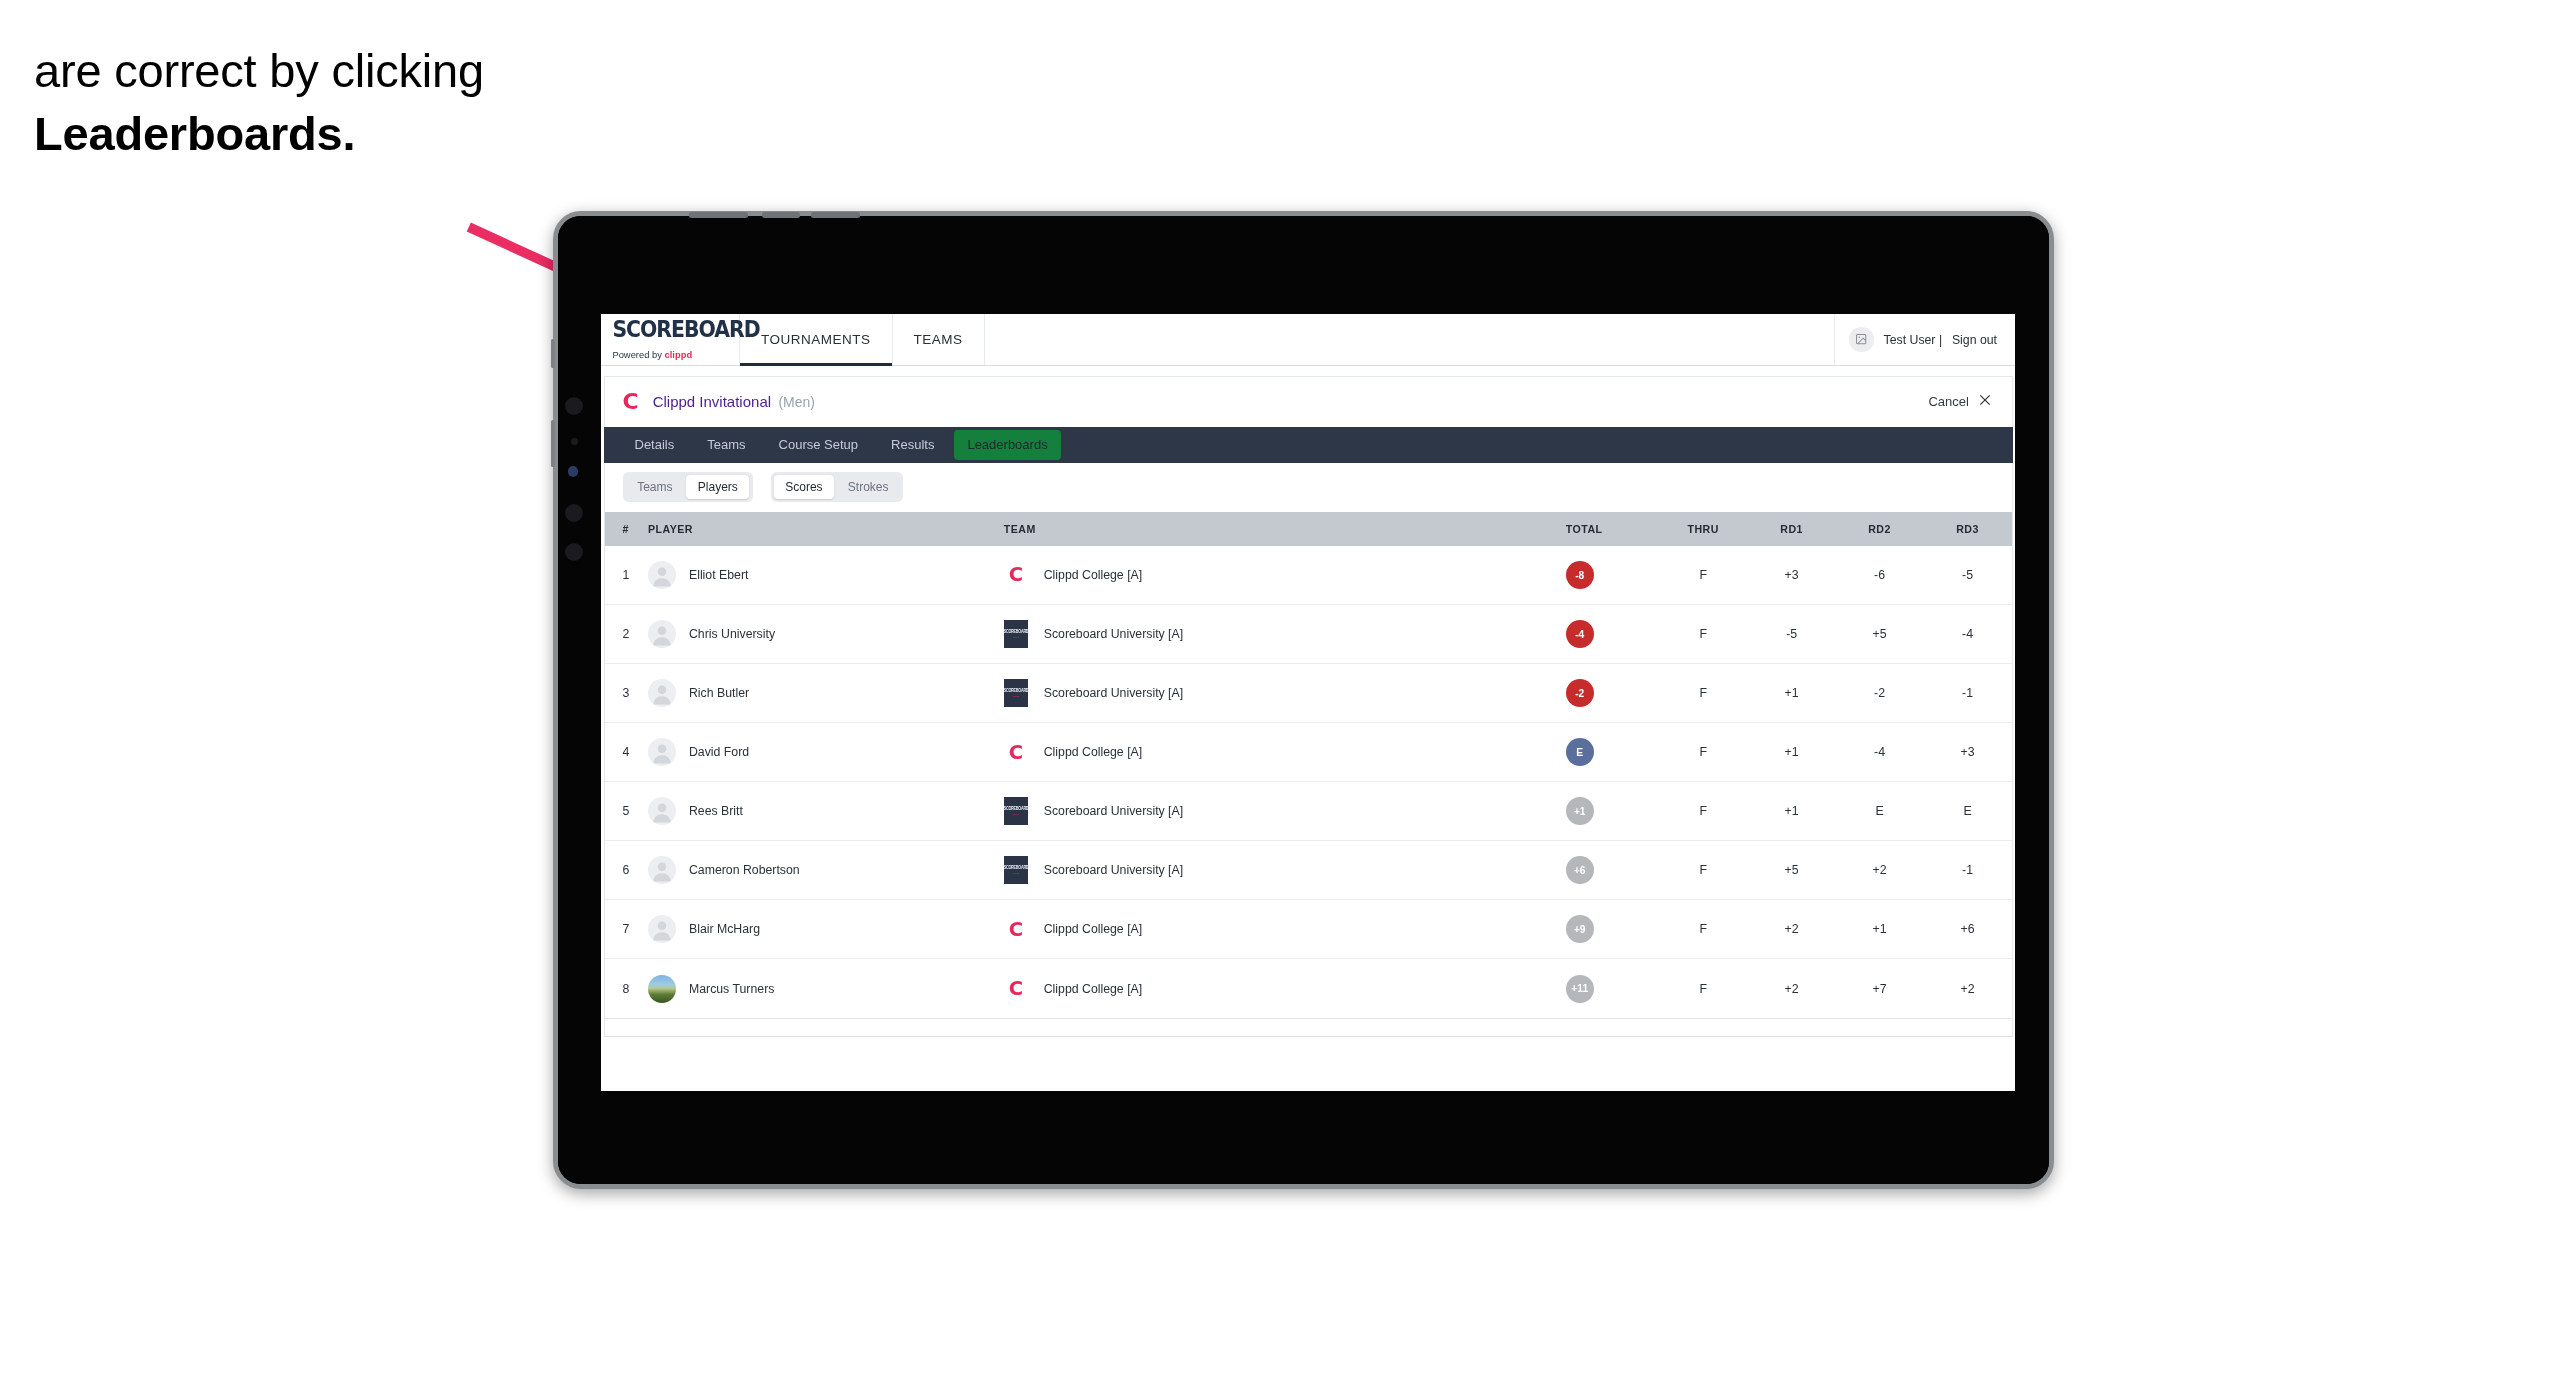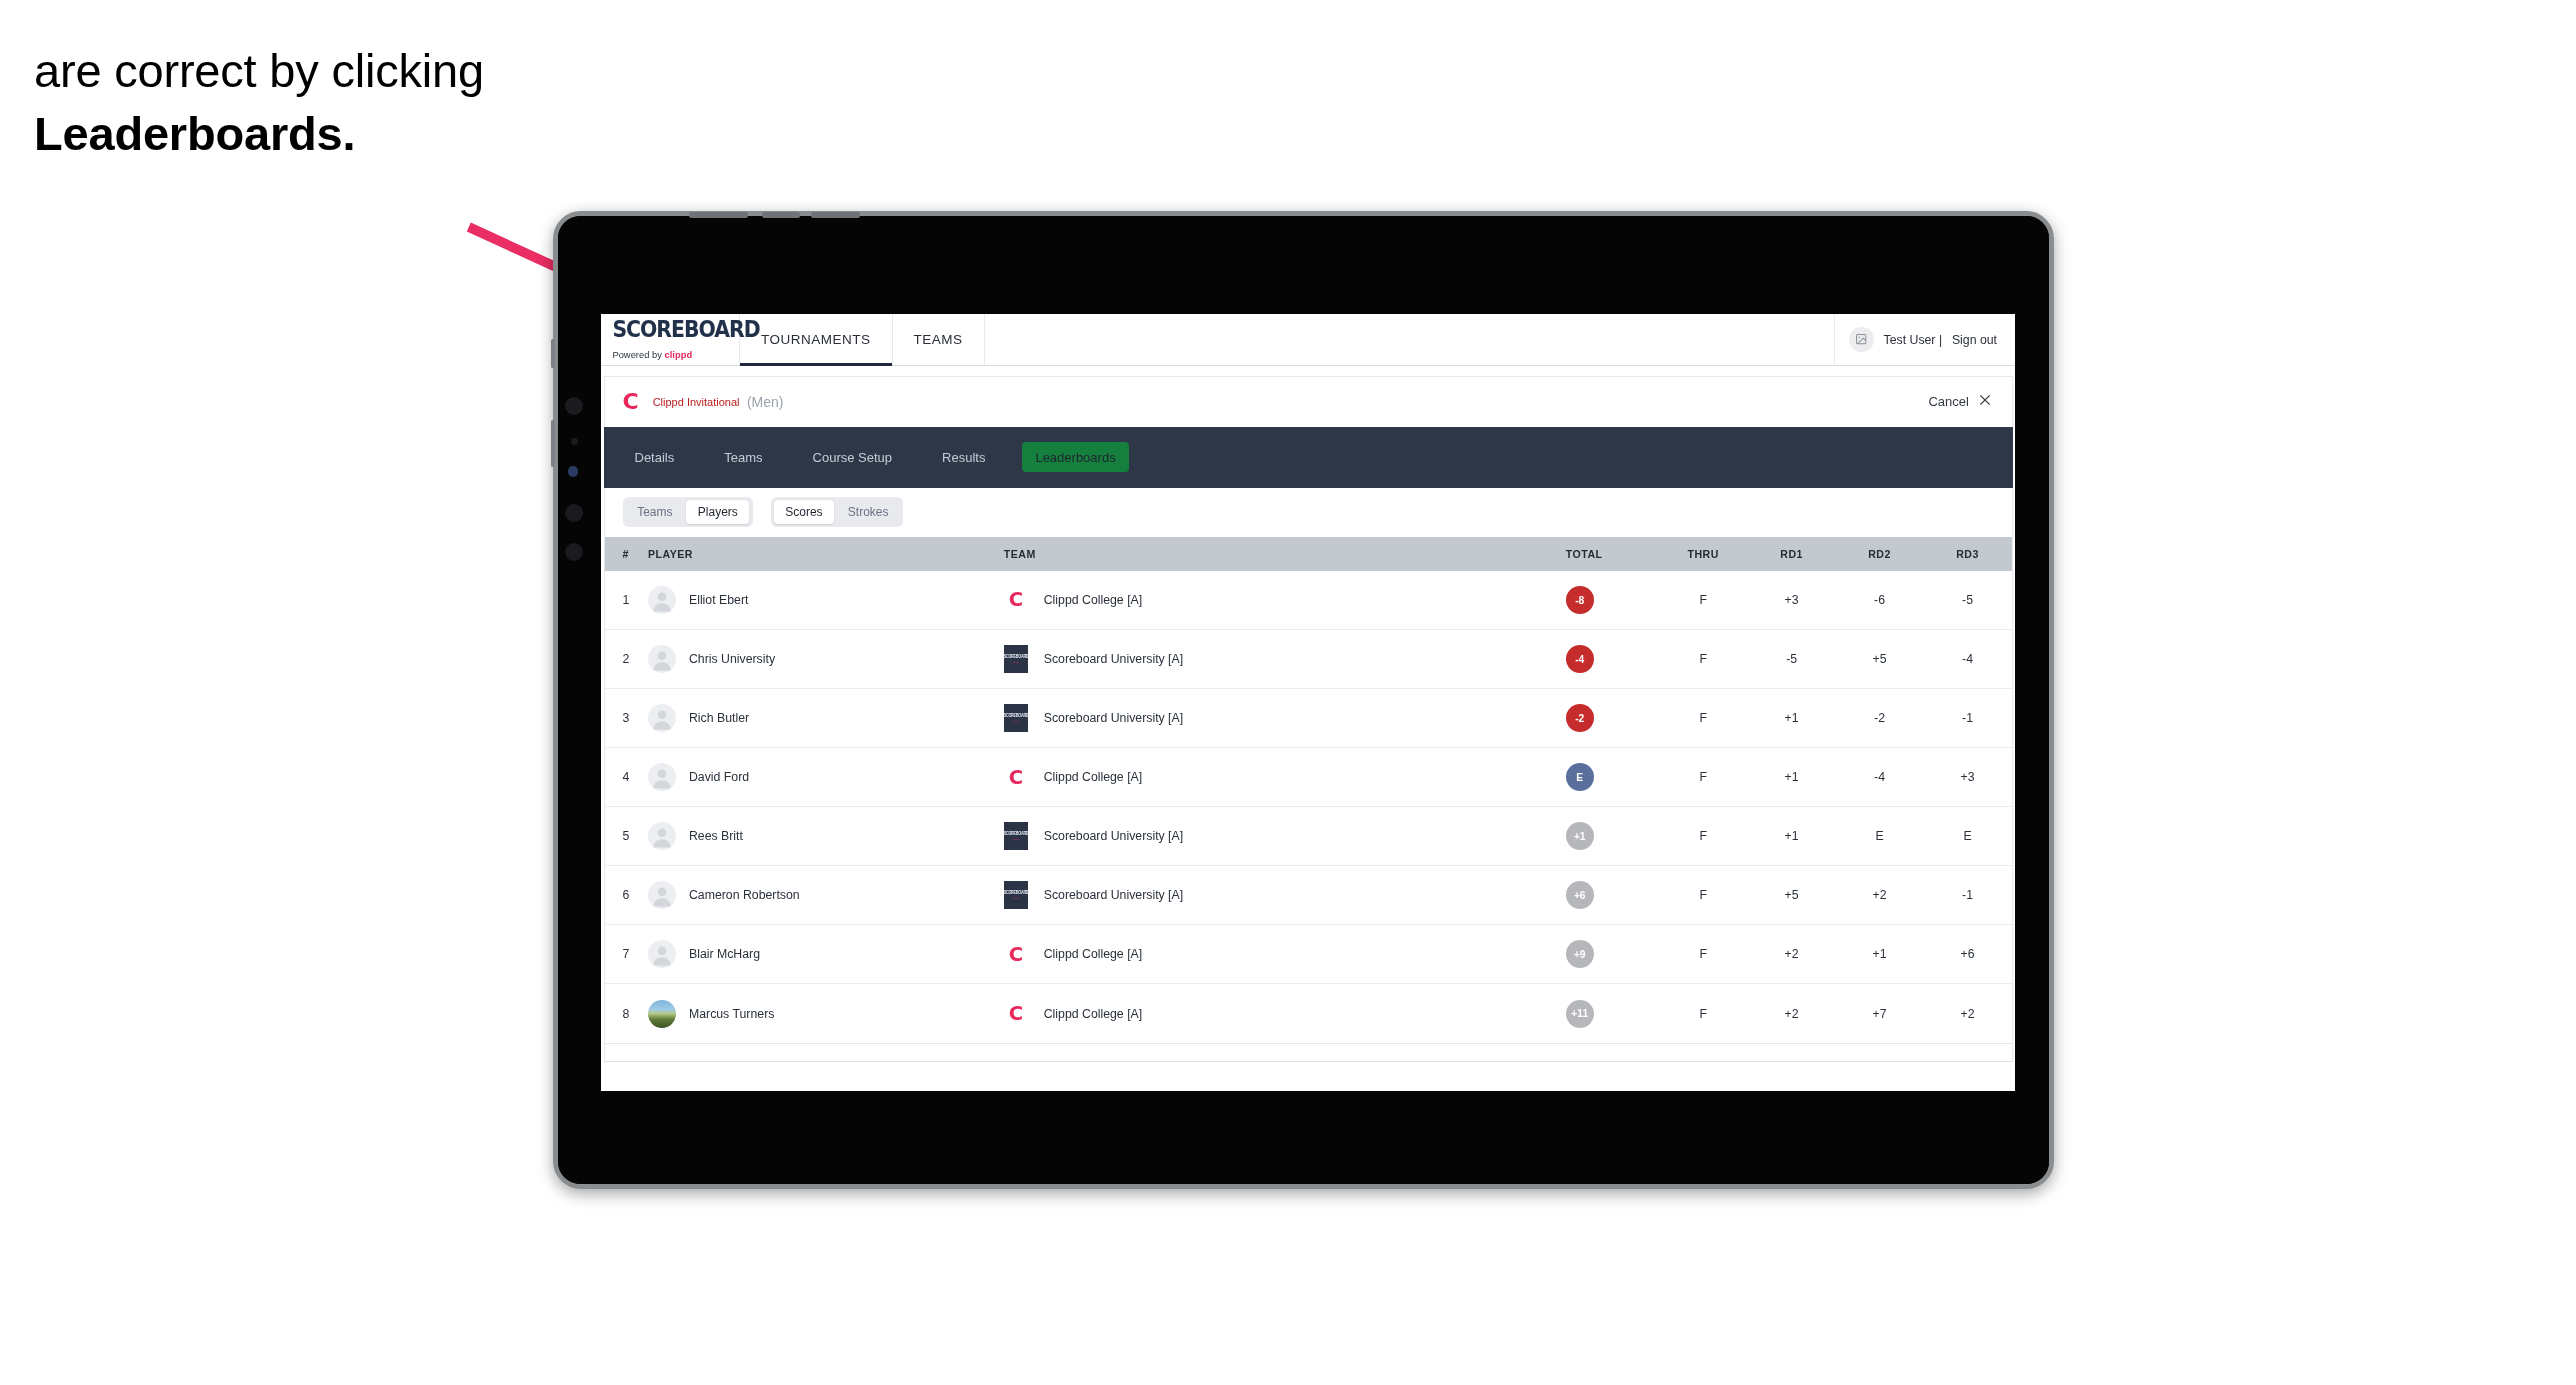--- a/index.html
+++ b/index.html
@@ -151,40 +151,40 @@
   }
   #tourn-logo {
     font-family: "DejaVu Sans", sans-serif;
     font-weight: bold;
     font-size: 22px;
     color: #e8285c;
     margin-right: 14px;
     line-height: 1;
   }
   #tourn-title {
-    font-size: 11px; color: #b91c1c;
+    font-size: 15px; color: #4c1d95;
   }
   #tourn-gender {
     font-size: 14px; color: #9aa3af; margin-left: 7.4px;
   }
   #cancel-btn {
     margin-left: auto;
     display: flex; align-items: center; gap: 9px;
     font-size: 13px; color: #333a44;
     cursor: pointer;
   }
 
   
   #subnav {
     margin: 0 2.5px;
-    height: 61px;
+    height: 36px;
     background: #2d3748;
     display: flex; align-items: center;
     padding-left: 18px;
-    gap: 24px;
+    gap: 7px;
   }
   .subnav-tab {
     font-size: 13px;
     color: #c6ccd6;
     padding: 7.4px 13px;
     border-radius: 4.1px;
     cursor: pointer;
   }
   .subnav-tab.active {
     background: #15803d;

